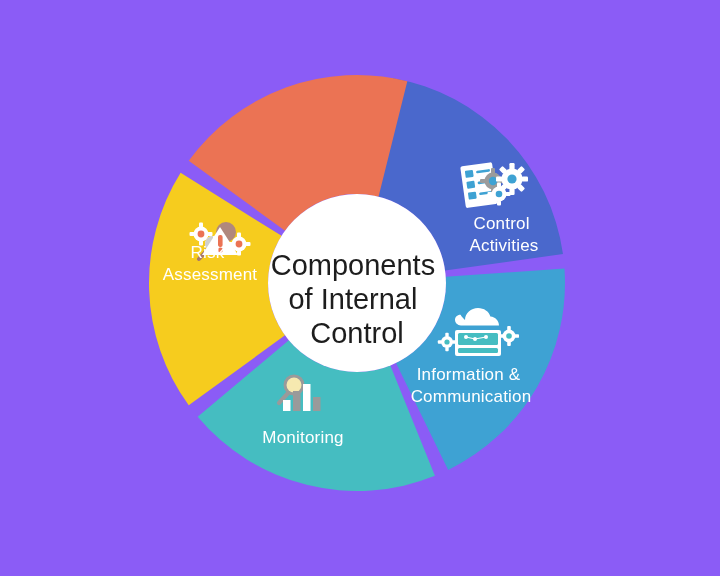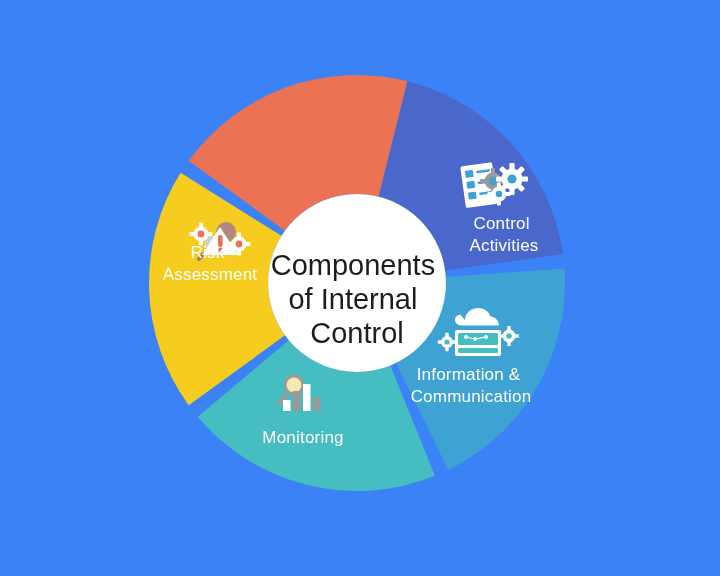--- a/index.html
+++ b/index.html
@@ -38,21 +38,21 @@
   .center-title {
     font-family: "Liberation Sans", sans-serif;
     font-size: 29px;
     fill: #1d1d1d;
     text-anchor: middle;
   }
 </style>
 </head>
 <body>
 
-<div id="stage" style="background: #3b82f6;">
+<div id="stage" style="background: #8b5cf6;">
 
   <svg id="wheel" viewBox="0 0 720 576">
 
     <g>
       <path id="arc-control-environment" d="M393.12,78.16 A208,208 0 0 1 562.98,254.05 L445.13,270.61 A89,89 0 0 0 372.45,195.35 Z" fill="#4A68CC"></path>
 
       <g transform="translate(318,118)">
         <g fill="#8d8d8d">
           <circle cx="0" cy="0" r="23" fill="#8d8d8d"></circle>
           <g>

